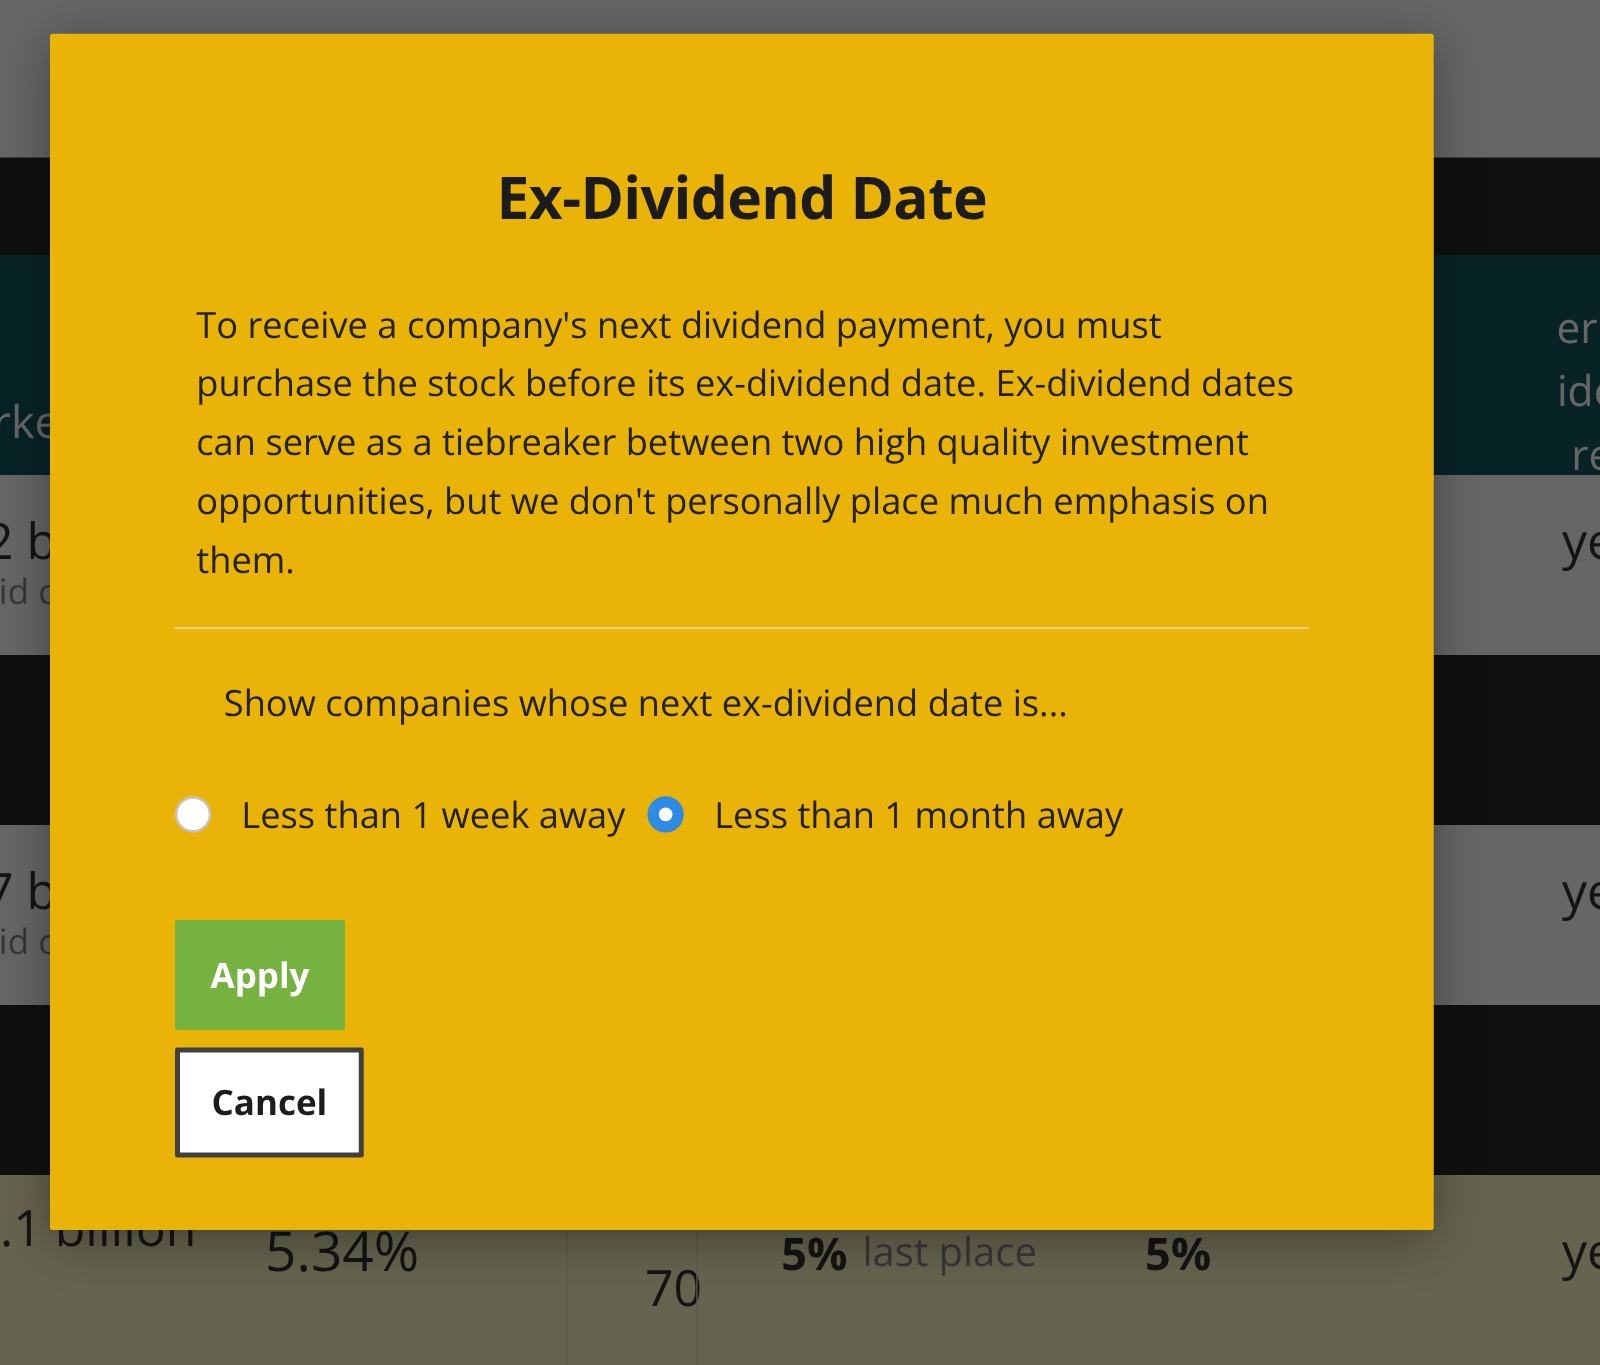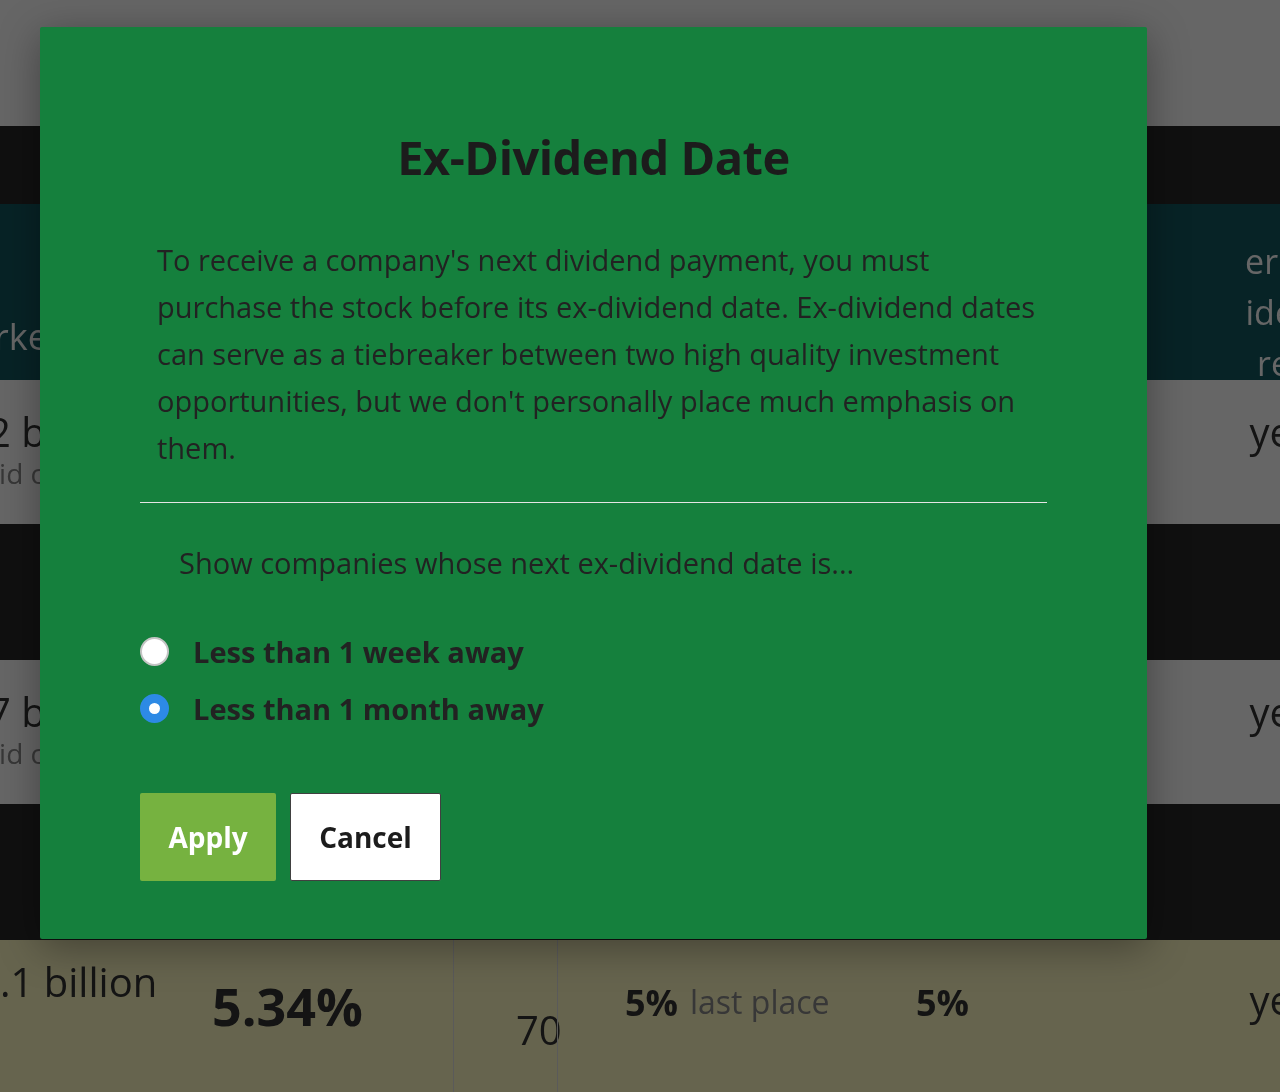--- a/index.html
+++ b/index.html
@@ -50,21 +50,21 @@
     }
     .bg-frag.teal { color: #ffffff; }
     .bg-muted { color: #8a8a8a; }
 
     
     .modal {
       position: absolute;
       top: 27px;
       left: 40px;
       width: 1107px;
-      background: #15803d;
+      background: #eab308;
       border-radius: 2px;
       box-shadow: 0 8px 40px rgba(0,0,0,0.35);
       padding: 0 100px 58px 100px;
     }
     .modal-title {
       text-align: center;
       font-size: 47px;
       font-weight: 700;
       color: #1c1c1c;
       padding-top: 98px;
@@ -84,24 +84,23 @@
       margin-bottom: 40px;
     }
     .filter-prompt {
       font-size: 29px;
       color: #222222;
       padding-bottom: 50px;
       margin-left: 39px;
     }
     .radio-group {
       display: flex;
-      flex-direction: column;
+      flex-direction: row;
       gap: 18px;
       padding-bottom: 65px;
-      font-weight: bold;
     }
     .radio-row {
       display: flex;
       align-items: center;
       gap: 24px;
       cursor: pointer;
     }
     .radio {
       width: 29px;
       height: 29px;
@@ -124,20 +123,21 @@
       background: #ffffff;
       border-radius: 50%;
     }
     .radio-label {
       font-size: 29px;
       color: #222222;
     }
     .button-row {
       display: flex;
       gap: 14px;
+      flex-direction: column;
     }
     .btn {
       height: 88px;
       display: inline-flex;
       align-items: center;
       justify-content: center;
       font-size: 28px;
       font-weight: 700;
       padding: 0 30px;
       border-radius: 2px;
@@ -146,21 +146,21 @@
       border: 1px solid transparent;
     }
     .btn-apply {
       background: #76b240;
       color: #ffffff;
       width: 136px;
     }
     .btn-cancel {
       background: #ffffff;
       color: #1c1c1c;
-      border: 1px solid #404040;
+      border: 4px solid #404040;
       width: 151px;
     }
   </style>
 </head>
 <body>
 
 <div class="bg-white-top"></div>
 <div class="bg-teal-bar">
   <span class="bg-frag teal" style="left:-6px; top:108px; font-size:36px;">rke</span>
   <span class="bg-frag teal" style="right:-12px; top:34px; font-size:34px;">err</span>
@@ -175,21 +175,21 @@
 </div>
 
 <div class="bg-strip bg-strip-2">
   <span class="bg-frag" style="left:-12px; top:24px; font-size:40px;">7 b</span>
   <span class="bg-frag bg-muted" style="left:-8px; top:74px; font-size:28px;">lid c</span>
   <span class="bg-frag" style="right:-12px; top:24px; font-size:40px;">ye</span>
 </div>
 
 <div class="bg-bottom">
   <span class="bg-frag" style="left:0px; top:14px; font-size:40px;">.1 billion</span>
-  <span class="bg-frag" style="left:212px; top:30px; font-size:52px; font-weight:700;">5.34%</span>
+  <span class="bg-frag" style="left:212px; top:30px; font-size:44px; font-weight:400;">5.34%</span>
   <span class="bg-frag" style="left:480px; top:62px; font-size:40px;margin-left:36px;">70</span>
   <span class="bg-frag" style="left:625px; top:38px; font-size:36px; font-weight:700;">5%</span>
   <span class="bg-frag bg-muted" style="left:690px; top:40px; font-size:32px;">last place</span>
   <span class="bg-frag" style="left:916px; top:38px; font-size:36px; font-weight:700;">5%</span>
   <span class="bg-frag" style="right:-12px; top:32px; font-size:40px;">ye</span>
 </div>
 
 <div style="position:absolute; top:940px; left:453px; width:1px; height:152px; background:#e0e0e0;"></div>
 <div style="position:absolute; top:940px; left:557px; width:1px; height:152px; background:#e0e0e0;"></div>
 

